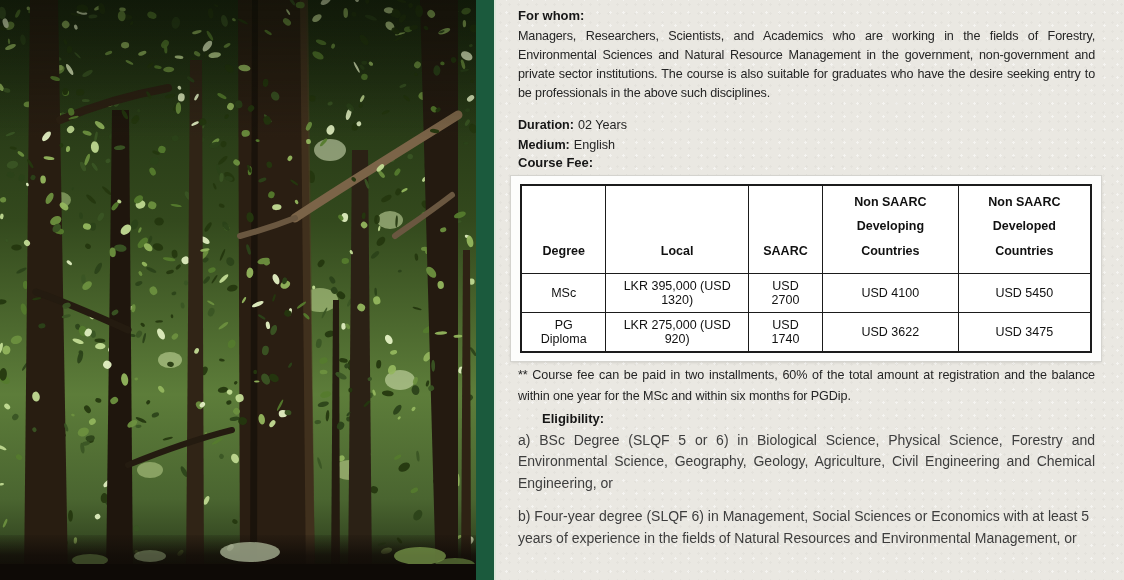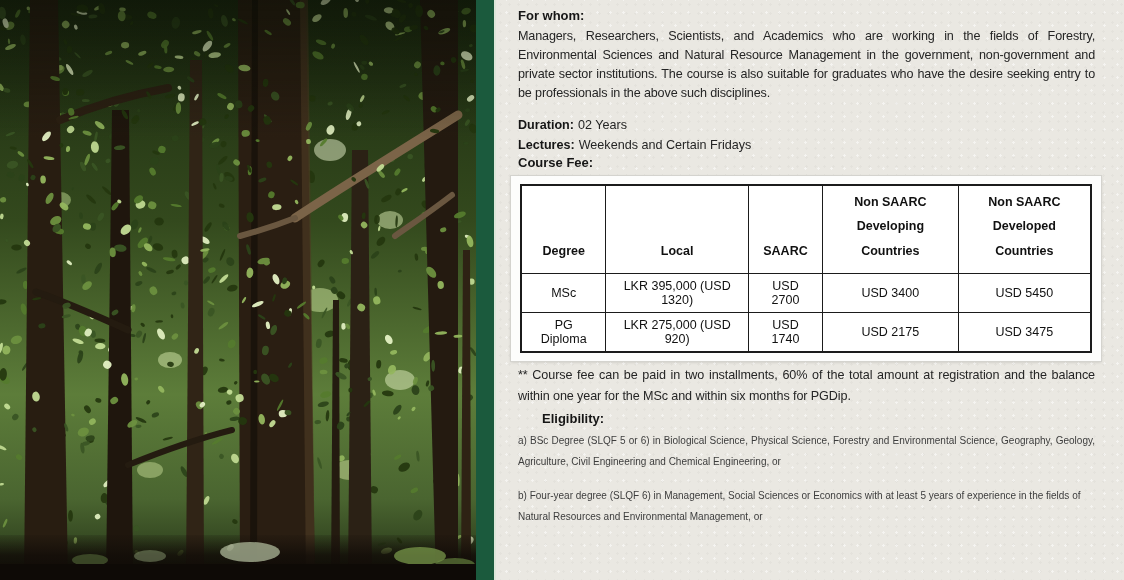--- a/index.html
+++ b/index.html
@@ -95,21 +95,21 @@
     font-weight: 400;
   }
 
   .note { line-height: 21px; letter-spacing: -0.1px; }
   .note-justify { text-align: justify; margin-bottom: 4px; }
   .note-spaced { word-spacing: 2px; margin-bottom: 13px; }
 
   .elig-head { margin-top: 2px; margin-bottom: 8px; padding-left: 24px; }
   .elig-item {
     color: #3d3d3d;
-    font-size: 10px;
+    font-size: 14px;
     line-height: 21.5px;
     margin-bottom: 12px;
     text-align: justify;
   }
   .elig-item.left { text-align: left; }
   .elig-item:last-child { margin-bottom: 0; }
 </style>
 </head>
 <body>
 
@@ -854,21 +854,21 @@
   <div class="content">
 
     <h3 class="sec-head">For whom:</h3>
     <p class="para">Managers, Researchers, Scientists, and Academics who are working in the fields of Forestry, Environmental Sciences and Natural Resource Management in the government, non-government and private sector institutions. The course is also suitable for graduates who have the desire seeking entry to be professionals in the above such disciplines.</p>
 
     <div>
       <div class="detail-line">
         <b>Duration:</b><span>02 Years</span>
       </div>
       <div class="detail-line">
-        <b>Lectures:</b><span>Weekends and Certain Fridays</span>
+        <b>Medium:</b><span>English</span>
       </div>
     </div>
 
     <h3 class="sec-head course-fee-head">Course Fee:</h3>
 
     <div class="fee-panel">
       <table class="fee-table">
         <colgroup>
           <col style="width:14.9%">
             <col style="width:25%">
@@ -885,28 +885,28 @@
 Developing Countries</th>
             <th>Non SAARC
 Developed Countries</th>
           </tr>
         </thead>
         <tbody>
           <tr>
             <td>MSc</td>
             <td>LKR 395,000 (USD 1320)</td>
             <td>USD 2700</td>
-            <td>USD 3400</td>
+            <td>USD 4100</td>
             <td>USD 5450</td>
           </tr>
           <tr>
             <td>PG Diploma</td>
             <td>LKR 275,000 (USD 920)</td>
             <td>USD 1740</td>
-            <td>USD 2175</td>
+            <td>USD 3622</td>
             <td>USD 3475</td>
           </tr>
         </tbody>
       </table>
     </div>
 
     <p class="note note-justify">** Course fee can be paid in two installments, 60% of the total amount at registration and the balance within one year for the MSc and within six months for PGDip.</p>
 
     <h3 class="sec-head elig-head">Eligibility:</h3>
     <p class="elig-item">a) BSc Degree (SLQF 5 or 6) in Biological Science, Physical Science, Forestry and Environmental Science, Geography, Geology, Agriculture, Civil Engineering and Chemical Engineering, or</p>

